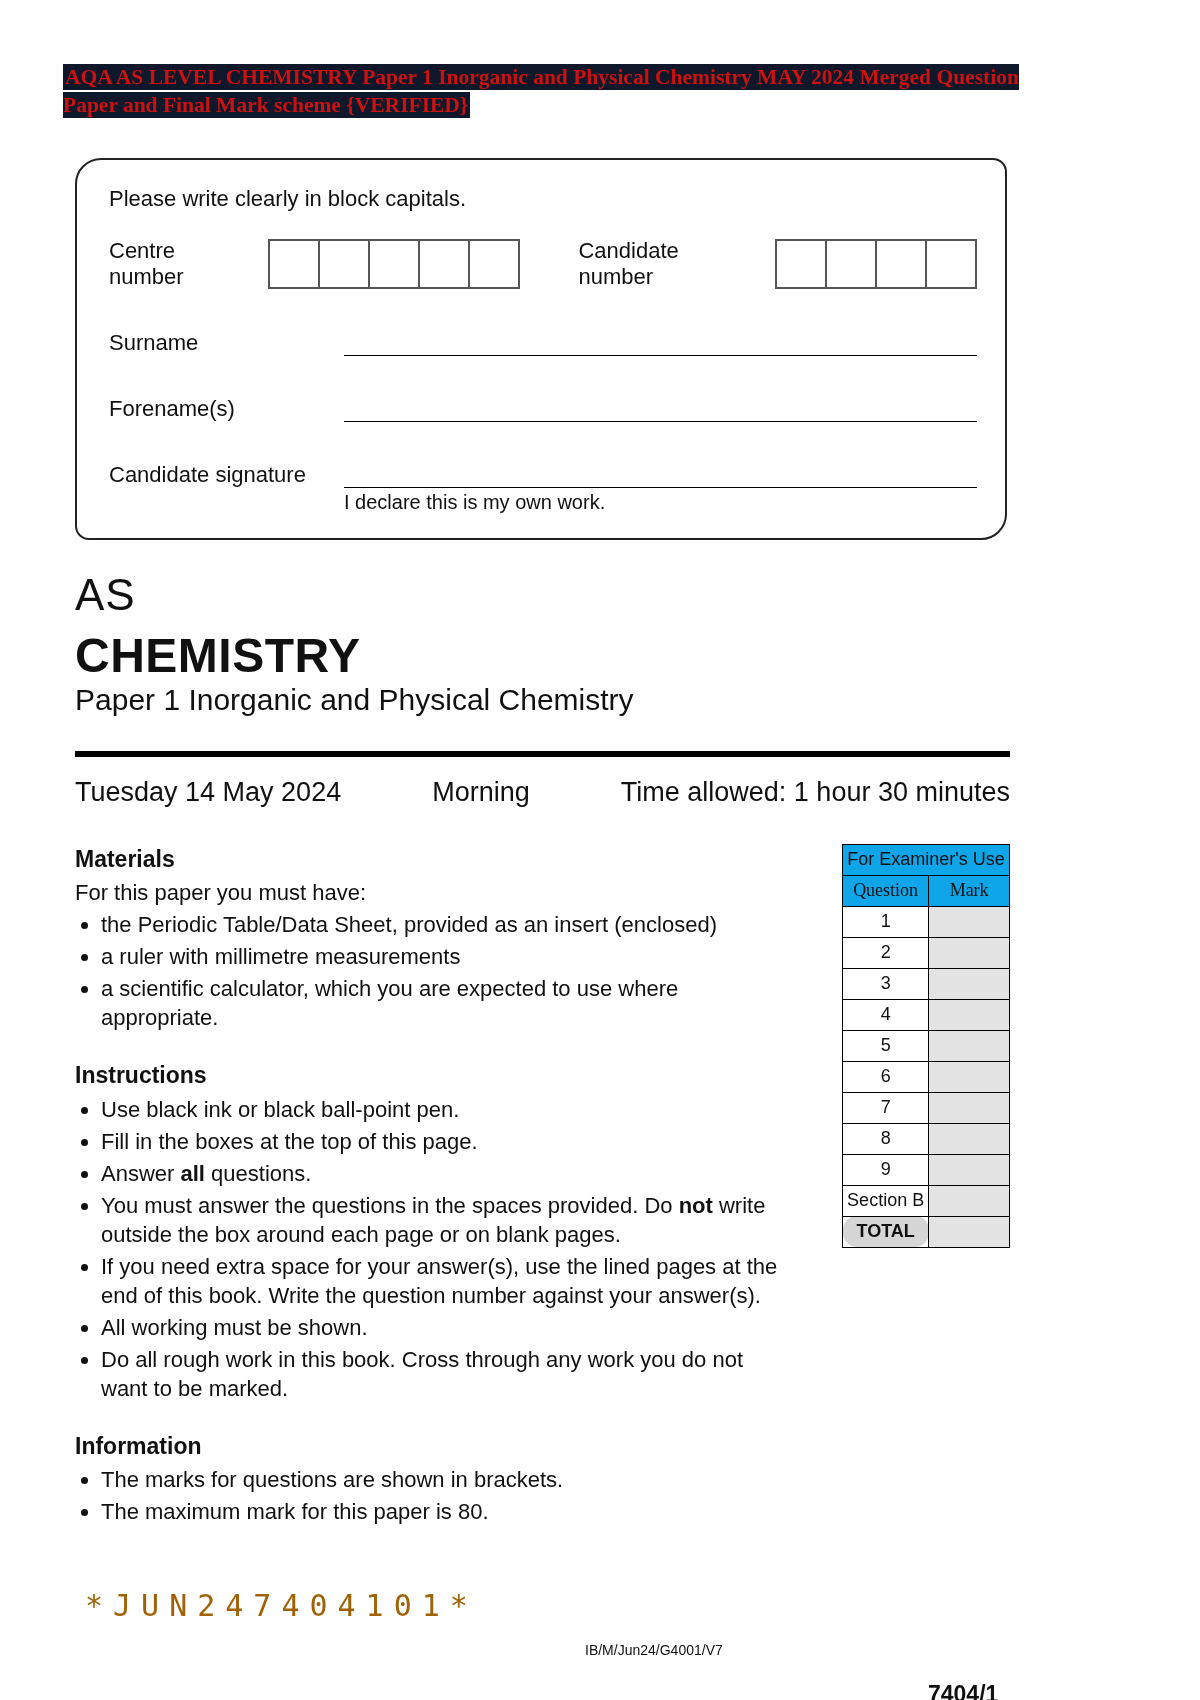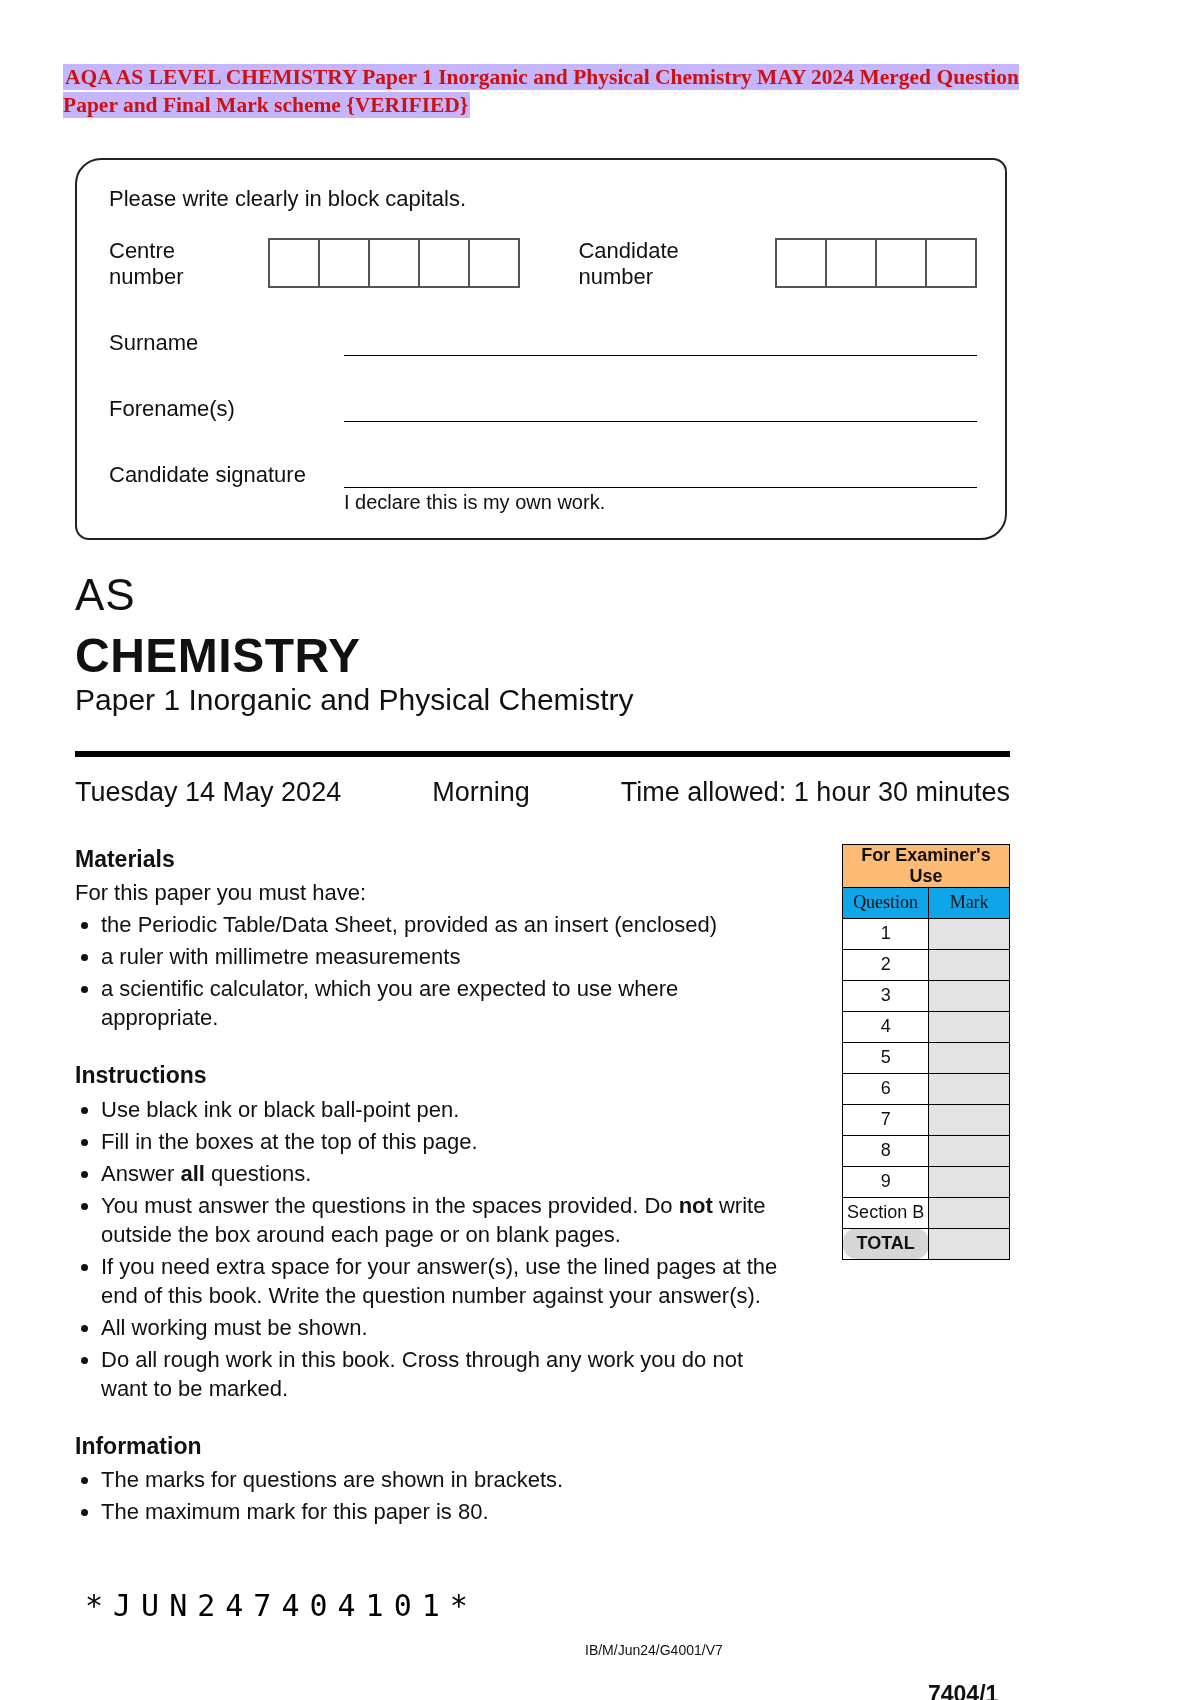--- a/index.html
+++ b/index.html
@@ -13,40 +13,40 @@
     padding: 64px 0 0 75px;
   }
 
   
   .banner { width: 1005px; margin-left: -12px; line-height: 1.3; }
   .banner span {
     font-family: "Liberation Serif", serif;
     font-weight: bold;
     font-size: 21.5px;
     color: #cc1111;
-    background: #c4b5fd;
+    background: #0f172a;
     padding: 1px 2px;
   }
 
   
   .logo-row { display: flex; align-items: flex-start; margin-top: 26px; }
   .logo-text { font-size: 74px; font-weight: bold; letter-spacing: -3px; line-height: 0.9; }
   .logo-mark { margin-left: 8px; margin-top: -8px; }
 
   
   .cand-box {
     margin-top: 38px;
     width: 932px;
     border: 2.5px solid #222;
     border-radius: 26px 14px 26px 14px;
     padding: 26px 28px 24px 32px;
     font-size: 22px;
   }
   .cand-instruction { margin-bottom: 26px; }
-  .num-row { display: flex; align-items: flex-start; }
+  .num-row { display: flex; align-items: center; }
   .num-label { margin-right: 18px; }
   .boxes { display: flex; }
   .cell { width: 52px; height: 50px; border: 2px solid #555; margin-left: -2px; background: #fff; }
   .cell:first-child { margin-left: 0; }
   .cand-num-label { margin-left: 58px; margin-right: 22px; }
   .field-row { display: flex; align-items: flex-end; margin-top: 36px; }
   .field-label { width: 235px; flex: none; }
   .field-line { flex: 1; border-bottom: 1.5px solid #000; height: 30px; }
   .declaration { margin-left: 235px; margin-top: 3px; font-size: 20px; }
 
@@ -71,31 +71,31 @@
   .left-col li { margin: 3px 0; }
 
   .right-col { margin-left: 35px; }
   table.examiner { border-collapse: collapse; font-size: 18px; }
   table.examiner td {
     border: 1.5px solid #000;
     text-align: center;
     height: 31px;
     padding: 0 4px;
   }
-  td.ex-title { background: #fdba74; height: 38px; font-size: 18px; font-weight: bold; }
+  td.ex-title { background: #0ea5e9; height: 38px; font-size: 18px; }
   td.ex-q { width: 92px; background: #fff; }
   td.ex-h { background: #0ea5e9; font-family: Liberation Serif, serif; }
   td.ex-m { width: 96px; background: #e3e3e3; }
   td.ex-total { font-weight: bold; background: #d6d6d6; border-radius: 14px; }
 
   
   .barcode {
     position: absolute; left: 85px; top: 1588px;
     font-family: "DejaVu Sans Mono", monospace;
-    font-size: 30px; letter-spacing: 10px; color: #000000;
+    font-size: 30px; letter-spacing: 10px; color: #a16207;
   }
   .print-code { position: absolute; left: 585px; top: 1642px; font-size: 14px; }
   .paper-ref { position: absolute; left: 928px; top: 1681px; font-size: 23px; font-weight: bold; }
 </style>
 </head>
 <body>
 
 <div class="page">
 
   <div class="banner">

